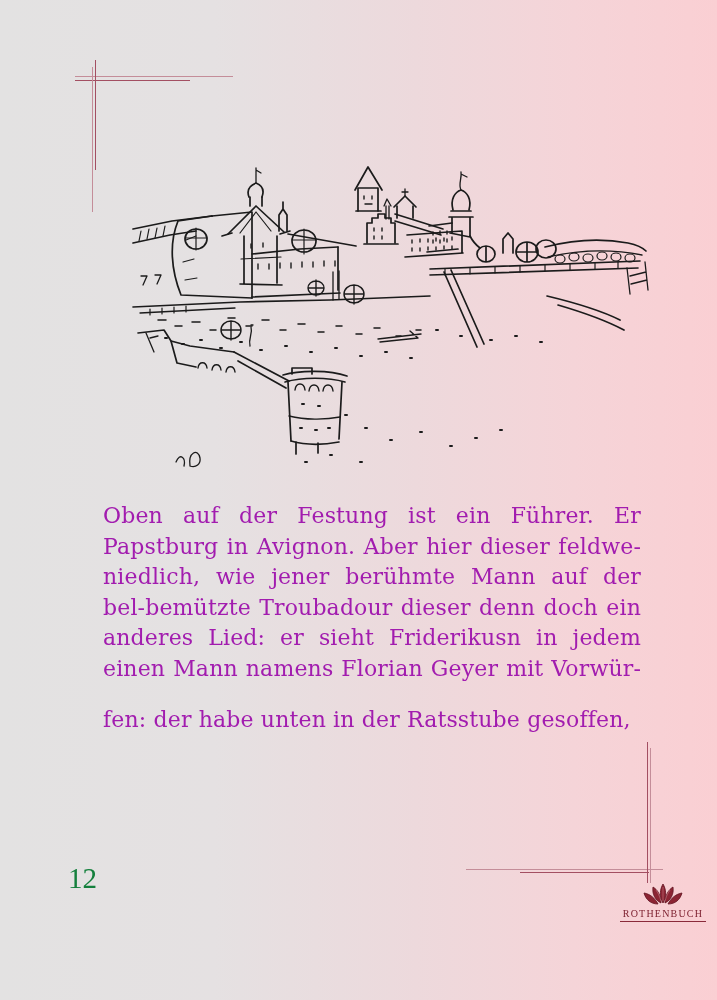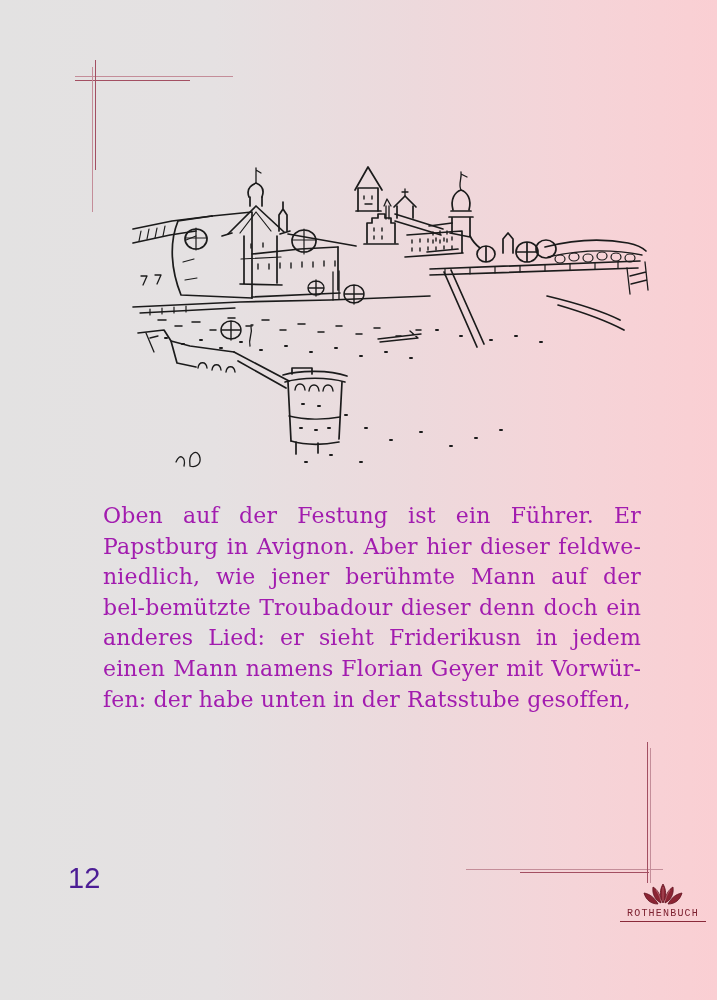--- a/index.html
+++ b/index.html
@@ -12,31 +12,31 @@
   .mark{position:absolute;background:#a34f62;}
   .mark.light{background:#c48d99;}
   
   .sketch{position:absolute;left:130px;top:150px;width:520px;height:320px;}
   
   .paragraph{
     position:absolute;left:103px;top:501px;width:538px;
     font-size:22px;line-height:30.6px;color:#a21caf;letter-spacing:.15px;
   }
   .paragraph .line{text-align:justify;text-align-last:justify;white-space:normal;}
-  .paragraph .line.last-line{text-align-last:left;}
+  .paragraph .line.last-line{text-align-last:left;margin-top:20px;}
   
   .page-number{
     position:absolute;left:68px;top:862px;
-    font-size:29px;color:#4c1d95;font-family:Liberation Sans, sans-serif;
+    font-size:29px;color:#15803d;font-family:Liberation Serif, serif;
   }
   
   .logo{position:absolute;left:611px;top:883px;width:104px;text-align:center;}
   .logo .emblem{display:block;margin:0 auto;}
   .logo .name{
-    display:block;font-family:Liberation Mono, monospace;font-size:10px;
+    display:block;font-family:Liberation Serif, serif;font-size:10px;
     letter-spacing:1.2px;color:#7d2130;margin-top:1px;white-space:nowrap;
   }
   .logo .rule{height:1px;background:#8a2a3a;width:86px;margin:2px auto 0;}
 </style>
 </head>
 <body>
 
 <div class="mark light" style="left:75px;top:76px;width:158px;height:1px;"></div>
 <div class="mark" style="left:75px;top:80px;width:115px;height:1px;"></div>
 <div class="mark light" style="left:92px;top:67px;width:1px;height:145px;"></div>

